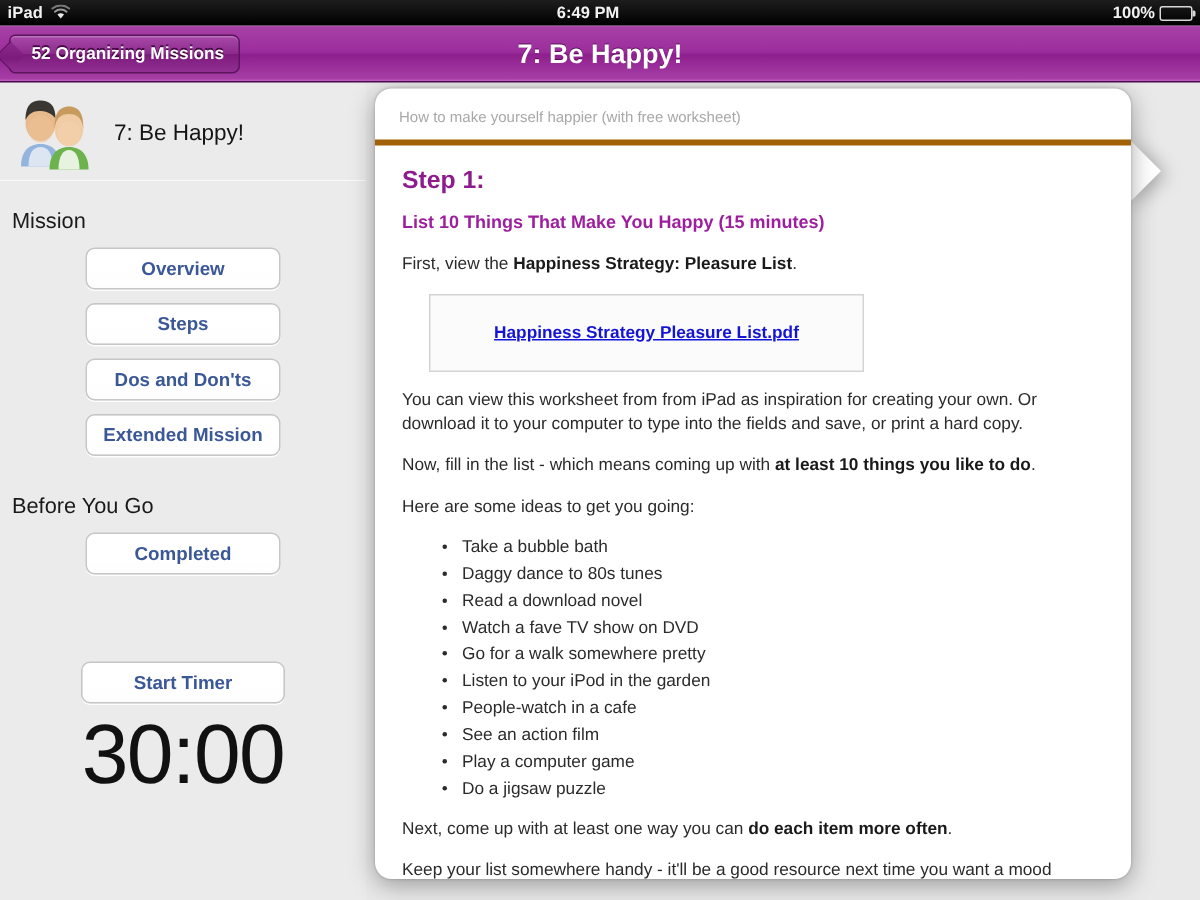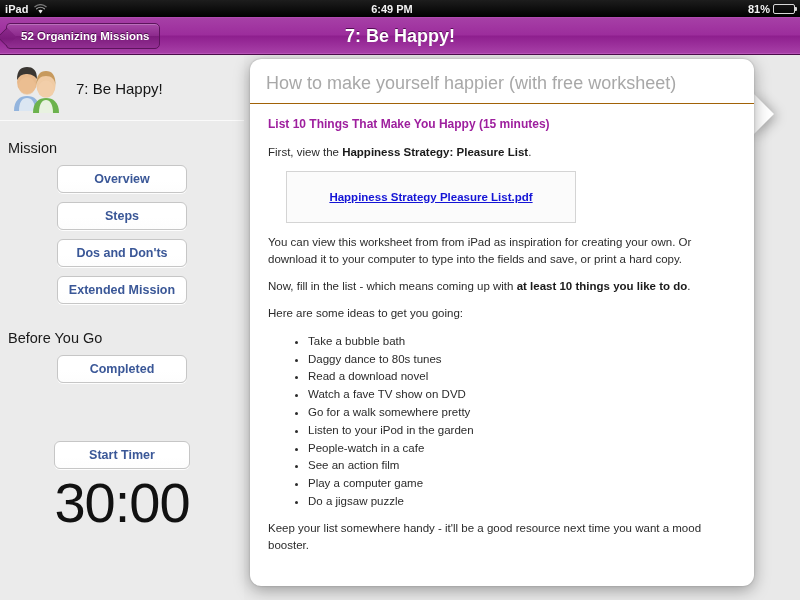--- a/index.html
+++ b/index.html
@@ -225,23 +225,23 @@
   }
   #popover-arrow-shape {
     width: 0; height: 0;
     border-top: 22px solid transparent;
     border-bottom: 22px solid transparent;
     border-left: 22px solid #ffffff;
   }
 
   #popover-title {
     padding: 14px 16px 9px 16px;
-    font-size: 18px;
+    font-size: 10px;
     color: #a8a8a8;
-    border-bottom: 1px solid #a16207;
+    border-bottom: 4px solid #a16207;
   }
   #popover-body {
     padding: 12px 18px 0 18px;
     color: #2b2b2b;
     font-size: 11.5px;
     line-height: 1.42;
   }
   .step-head {
     color: #8e1b8e;
     font-weight: bold;
@@ -292,21 +292,21 @@
       <span class="wifi-ico">
         <svg width="13" height="10" viewBox="0 0 13 10">
           <path d="M6.5 9.4 L4.3 6.6 A3.6 3.6 0 0 1 8.7 6.6 Z" fill="#e8e8e8"></path>
           <path d="M2.6 4.8 A6 6 0 0 1 10.4 4.8" stroke="#9a9a9a" stroke-width="1.3" fill="none" stroke-linecap="round"></path>
           <path d="M0.9 2.7 A8.6 8.6 0 0 1 12.1 2.7" stroke="#7a7a7a" stroke-width="1.3" fill="none" stroke-linecap="round"></path>
         </svg>
       </span>
     </div>
     <div class="sb-center">6:49 PM</div>
     <div class="sb-right">
-      <span class="sb-batt-pct">81%</span>
+      <span class="sb-batt-pct">100%</span>
       <span class="batt-shell">
         <span class="batt-fill"></span>
       </span>
     </div>
   </div>
 
   <div id="nav-bar">
     <div id="back-button">52 Organizing Missions</div>
     <div id="nav-title">7: Be Happy!</div>
   </div>
@@ -364,20 +364,21 @@
   <div id="popover-arrow">
     <div id="popover-arrow-shape"></div>
   </div>
 
   <div id="popover">
 
     <div id="popover-title">How to make yourself happier (with free worksheet)</div>
 
     <div id="popover-body">
 
+      <div class="step-head">Step 1:</div>
       <div class="step-sub">List 10 Things That Make You Happy (15 minutes)</div>
 
       <div class="para"><span>First, view the </span><b>Happiness Strategy: Pleasure List</b><span>.</span></div>
 
       <div id="pdf-box">
         <span id="pdf-link">Happiness Strategy Pleasure List.pdf</span>
       </div>
 
       <div class="para">You can view this worksheet from from iPad as inspiration for creating your own. Or download it to your computer to type into the fields and save, or print a hard copy.</div>
 
@@ -391,19 +392,20 @@
         <li>Read a download novel</li>
         <li>Watch a fave TV show on DVD</li>
         <li>Go for a walk somewhere pretty</li>
         <li>Listen to your iPod in the garden</li>
         <li>People-watch in a cafe</li>
         <li>See an action film</li>
         <li>Play a computer game</li>
         <li>Do a jigsaw puzzle</li>
       </ul>
 
+      <div class="para"><span>Next, come up with at least one way you can </span><b>do each item more often</b><span>.</span></div>
 
       <div class="para">Keep your list somewhere handy - it'll be a good resource next time you want a mood booster.</div>
 
     </div>
   </div>
 
 </div>
 
 </body></html>

